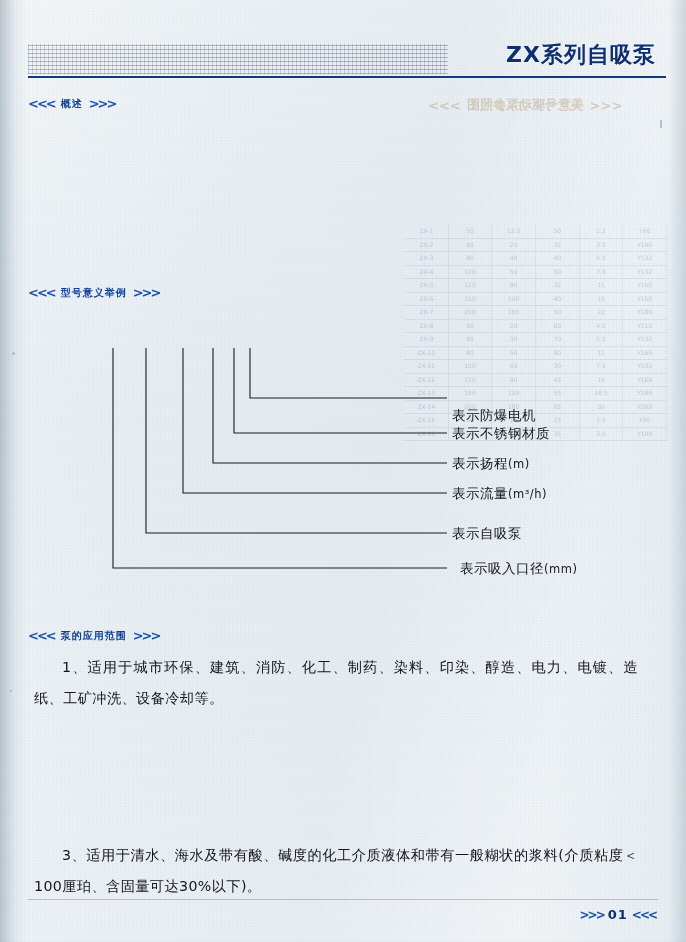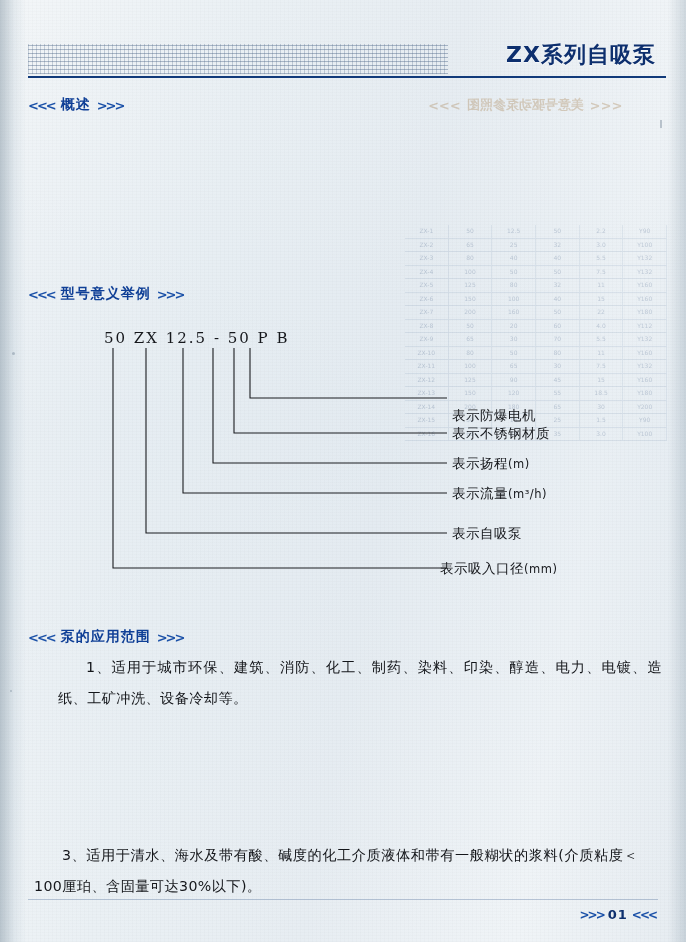--- a/index.html
+++ b/index.html
@@ -111,21 +111,21 @@
     gap: 6px;
     white-space: nowrap;
   }
   .sec .chev {
     color: #1b51a8;
     font-size: 13px;
     font-weight: bold;
     letter-spacing: -2px;
   }
   .sec .sec-label {
-    font-size: 14px;
+    font-size: 10px;
     font-weight: bold;
     color: #0f3f96;
     letter-spacing: 1px;
   }
 
   
   .ghost-head {
     position: absolute;
     left: 428px; top: 96px;
     display: flex;
@@ -354,21 +354,20 @@
     <span class="chev">&gt;&gt;&gt;</span>
   </div>
 
 
   <div class="sec" style="left:28px; top:285px;">
     <span class="chev">&lt;&lt;&lt;</span>
     <span class="sec-label">型号意义举例</span>
     <span class="chev">&gt;&gt;&gt;</span>
   </div>
 
-  <div class="model-code">50 ZX 12.5 - 50 P B</div>
 
   <svg class="leaders" viewBox="0 0 686 942" preserveAspectRatio="none">
     <g stroke="#1a1c20" stroke-width="1.1" fill="none">
 
       <path d="M250,348 L250,398 L447,398"></path>
 
       <path d="M234,348 L234,433 L447,433"></path>
 
       <path d="M213,348 L213,463 L447,463"></path>
 
@@ -388,31 +387,31 @@
   </div>
   <div class="legend-item" style="left:452px; top:455px;">
     <span>表示扬程</span><span class="unit">(m)</span>
   </div>
   <div class="legend-item" style="left:452px; top:485px;">
     <span>表示流量</span><span class="unit">(m³/h)</span>
   </div>
   <div class="legend-item" style="left:452px; top:525px;">
     <span>表示自吸泵</span><span class="unit"></span>
   </div>
-  <div class="legend-item" style="left:440px; top:560px;">
+  <div class="legend-item" style="left:460px; top:560px;">
     <span>表示吸入口径</span><span class="unit">(mm)</span>
   </div>
 
   <div class="sec" style="left:28px; top:628px;">
     <span class="chev">&lt;&lt;&lt;</span>
     <span class="sec-label">泵的应用范围</span>
     <span class="chev">&gt;&gt;&gt;</span>
   </div>
 
-  <div class="para" style="left:34px; top:652px; width:604px; text-indent:28px;margin-left:24px;">1、适用于城市环保、建筑、消防、化工、制药、染料、印染、醇造、电力、电镀、造纸、工矿冲洗、设备冷却等。</div>
+  <div class="para" style="left:34px; top:652px; width:604px; text-indent:28px;">1、适用于城市环保、建筑、消防、化工、制药、染料、印染、醇造、电力、电镀、造纸、工矿冲洗、设备冷却等。</div>
   <div class="para" style="left:34px; top:793px; width:604px; text-indent:28px;margin-top:47px;">3、适用于清水、海水及带有酸、碱度的化工介质液体和带有一般糊状的浆料(介质粘度＜100厘珀、含固量可达30%以下)。</div>
 
   <div class="footer-rule"></div>
   <div class="footer">
     <span class="fchev">&gt;&gt;&gt;</span>
     <span class="pnum">01</span>
     <span class="fchev">&lt;&lt;&lt;</span>
   </div>
 
   <div class="mark" style="left:12px; top:352px; width:3px; height:3px; border-radius:50%;"></div>

